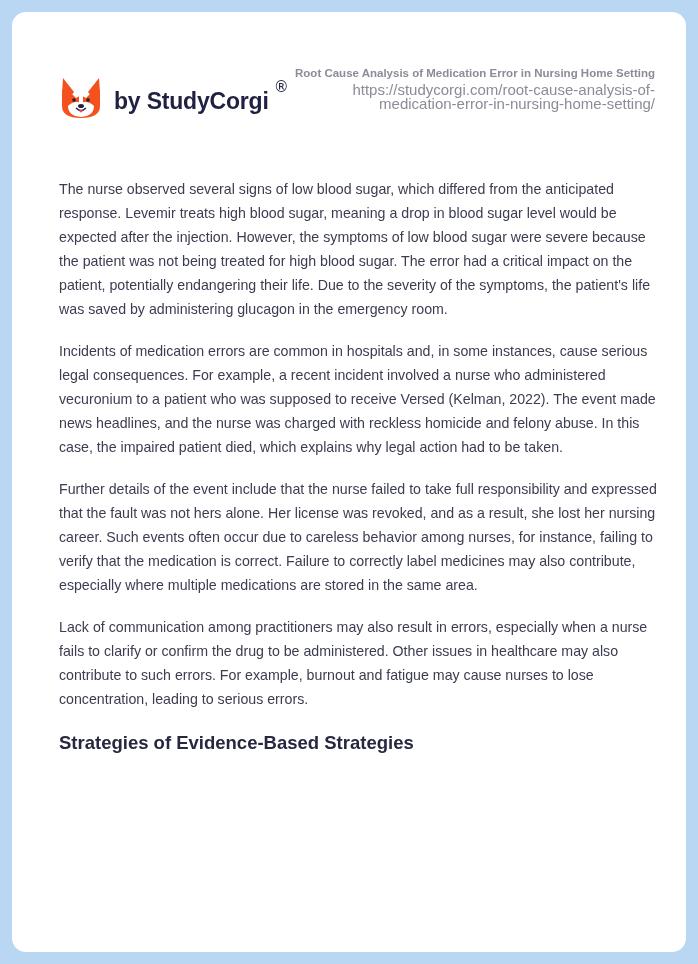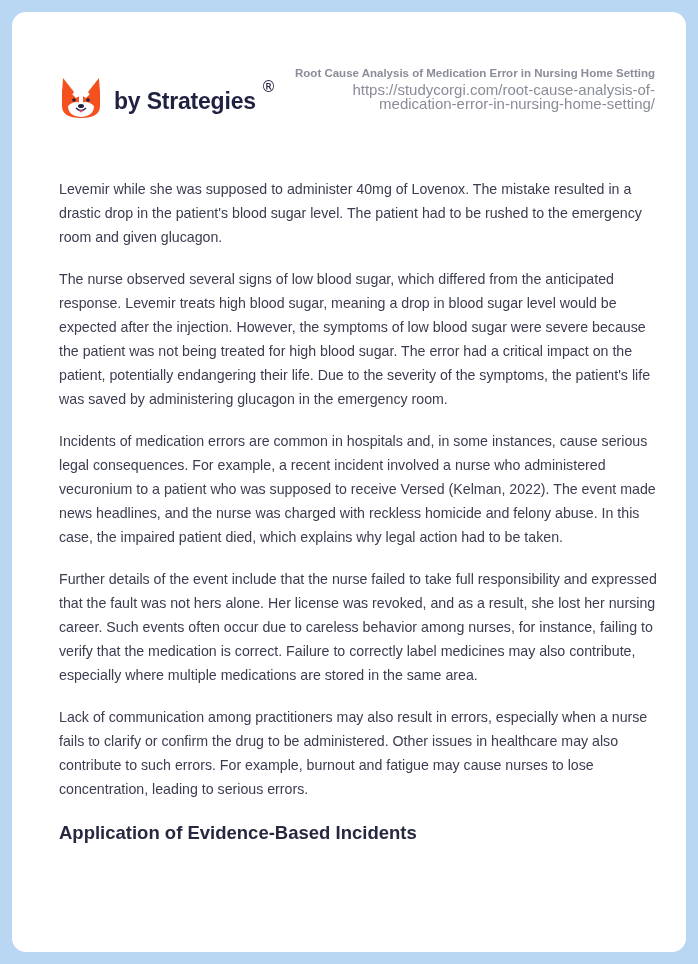--- a/index.html
+++ b/index.html
@@ -117,31 +117,30 @@
         <circle cx="14" cy="24" r="1.8" fill="#1f2140"></circle>
         <circle cx="28" cy="24" r="1.8" fill="#1f2140"></circle>
 
         <ellipse cx="21" cy="30" rx="3" ry="2" fill="#1f2140"></ellipse>
 
         <path d="M16 32 Q21 37 26 32" stroke="#1f2140" stroke-width="1.4" fill="none"></path>
 
         <path d="M19 34 Q21 39 23 34 Z" fill="#e8436b"></path>
       </svg>
       <span class="logo-text">
-        <span>by Strategies</span>
+        <span>by StudyCorgi</span>
         <span class="logo-reg">®</span>
       </span>
     </div>
     <div class="doc-meta">
       <div class="doc-title">Root Cause Analysis of Medication Error in Nursing Home Setting</div>
       <div class="doc-url">https://studycorgi.com/root-cause-analysis-of-medication-error-in-nursing-home-setting/</div>
     </div>
   </div>
 
   <div class="content">
-    <p>Levemir while she was supposed to administer 40mg of Lovenox. The mistake resulted in a drastic drop in the patient's blood sugar level. The patient had to be rushed to the emergency room and given glucagon.</p>
     <p>The nurse observed several signs of low blood sugar, which differed from the anticipated response. Levemir treats high blood sugar, meaning a drop in blood sugar level would be expected after the injection. However, the symptoms of low blood sugar were severe because the patient was not being treated for high blood sugar. The error had a critical impact on the patient, potentially endangering their life. Due to the severity of the symptoms, the patient's life was saved by administering glucagon in the emergency room.</p>
     <p>Incidents of medication errors are common in hospitals and, in some instances, cause serious legal consequences. For example, a recent incident involved a nurse who administered vecuronium to a patient who was supposed to receive Versed (Kelman, 2022). The event made news headlines, and the nurse was charged with reckless homicide and felony abuse. In this case, the impaired patient died, which explains why legal action had to be taken.</p>
     <p>Further details of the event include that the nurse failed to take full responsibility and expressed that the fault was not hers alone. Her license was revoked, and as a result, she lost her nursing career. Such events often occur due to careless behavior among nurses, for instance, failing to verify that the medication is correct. Failure to correctly label medicines may also contribute, especially where multiple medications are stored in the same area.</p>
     <p>Lack of communication among practitioners may also result in errors, especially when a nurse fails to clarify or confirm the drug to be administered. Other issues in healthcare may also contribute to such errors. For example, burnout and fatigue may cause nurses to lose concentration, leading to serious errors.</p>
-    <h2>Application of Evidence-Based Incidents</h2>
+    <h2>Strategies of Evidence-Based Strategies</h2>
   </div>
 </div>
 
 </body></html>

